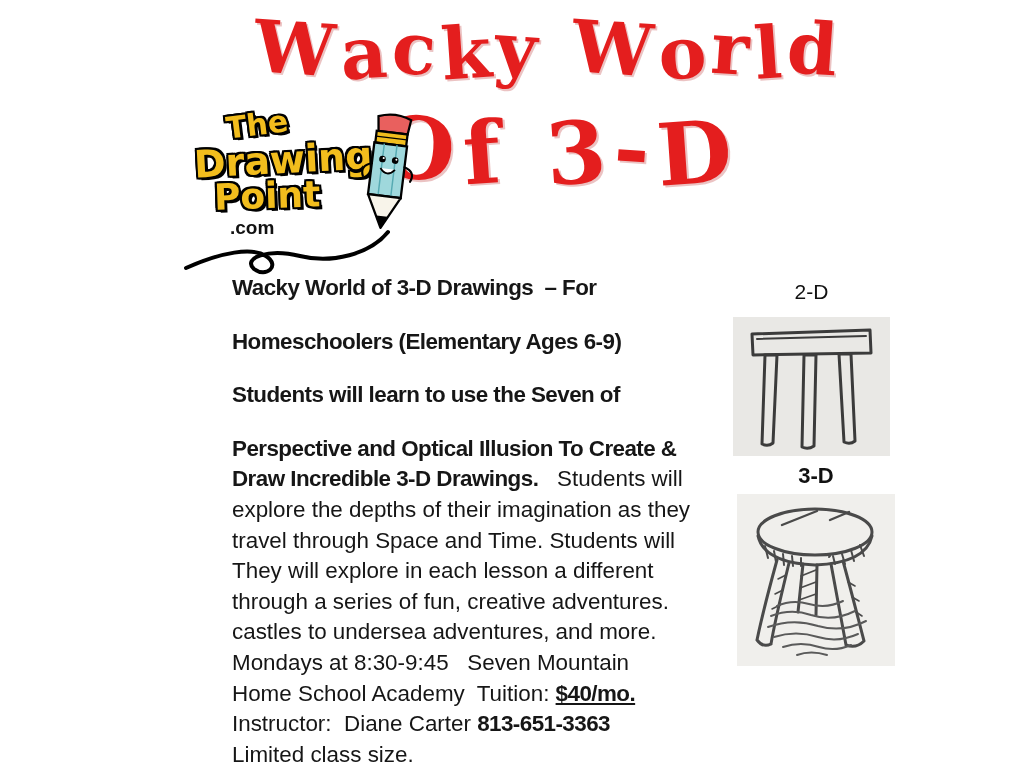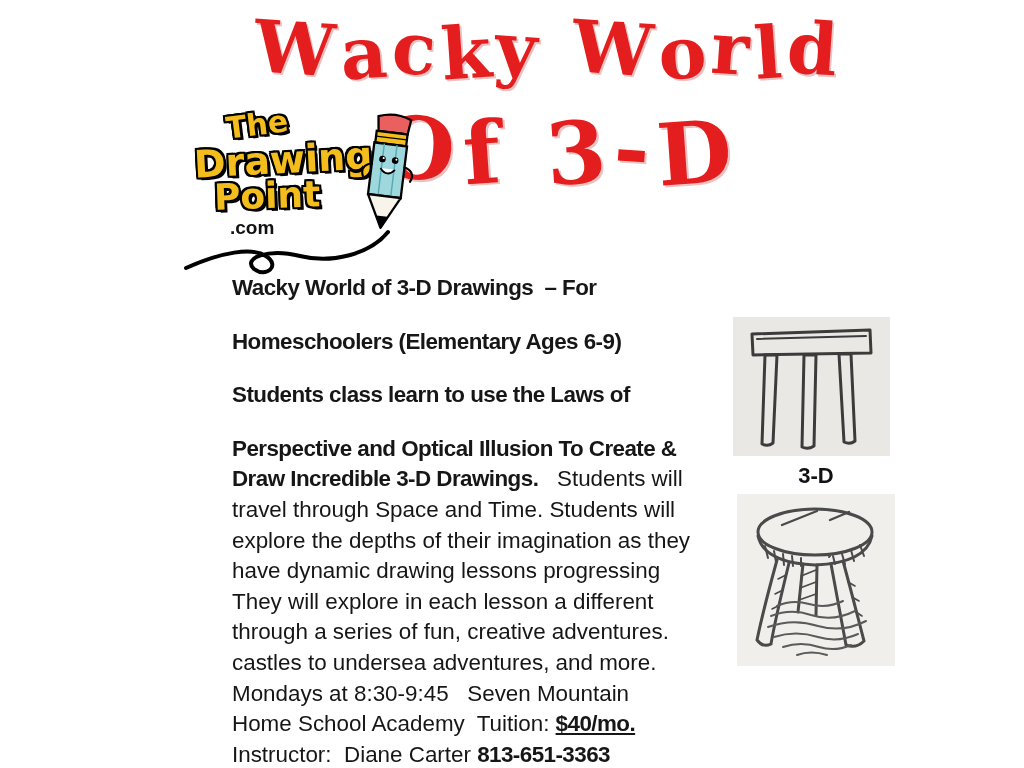--- a/index.html
+++ b/index.html
@@ -82,35 +82,35 @@
     </svg>
 
     <svg class="squiggle" width="215" height="52" viewBox="0 0 215 52">
       <path d="M208,4 C190,26 152,36 120,28 C88,20 62,30 74,41 C86,50 101,38 86,28 C72,19 42,24 6,40" stroke="#000" stroke-width="4" fill="none" stroke-linecap="round"></path>
     </svg>
   </div>
 
   <div class="bodytext">
     <div class="line b">Wacky World of 3-D Drawings  – For</div>
     <div class="line b">Homeschoolers (Elementary Ages 6-9)</div>
-    <div class="line b">Students class learn to use the Laws of</div>
+    <div class="line b">Students will learn to use the Seven of</div>
     <div class="line b">Perspective and Optical Illusion To Create &amp;</div>
     <div class="line"><span class="b">Draw Incredible 3-D Drawings.</span><span>   Students will</span></div>
+    <div class="line">explore the depths of their imagination as they</div>
     <div class="line">travel through Space and Time. Students will</div>
-    <div class="line">explore the depths of their imagination as they</div>
-    <div class="line">have dynamic drawing lessons progressing</div>
     <div class="line">They will explore in each lesson a different</div>
     <div class="line">through a series of fun, creative adventures.</div>
     <div class="line">castles to undersea adventures, and more.</div>
     <div class="line">Mondays at 8:30-9:45   Seven Mountain</div>
     <div class="line"><span>Home School Academy  Tuition: </span><span class="b u">$40/mo.</span></div>
     <div class="line"><span>Instructor:  Diane Carter </span><span class="b">813-651-3363</span></div>
     <div class="line">Limited class size.</div>
   </div>
 
+  <div class="fig-label fig-label-2d">2-D</div>
   <div class="fig-box fig-box-2d">
     <svg width="157" height="139" viewBox="0 0 157 139">
       <g fill="none" stroke="#3b3b3b" stroke-width="3" stroke-linejoin="round" stroke-linecap="round">
         <path d="M19,17 L137,13 L138,36 L20,38 Z"></path>
         <path d="M24,22 L133,19" stroke-width="2"></path>
         <path d="M32,38 L44,38 L40,126 Q35,130 29,127 L32,38"></path>
         <path d="M71,38 L83,38 L81,129 Q75,133 69,130 L71,38"></path>
         <path d="M106,37 L118,37 L122,124 Q117,128 111,125 L106,37"></path>
       </g>
     </svg>

